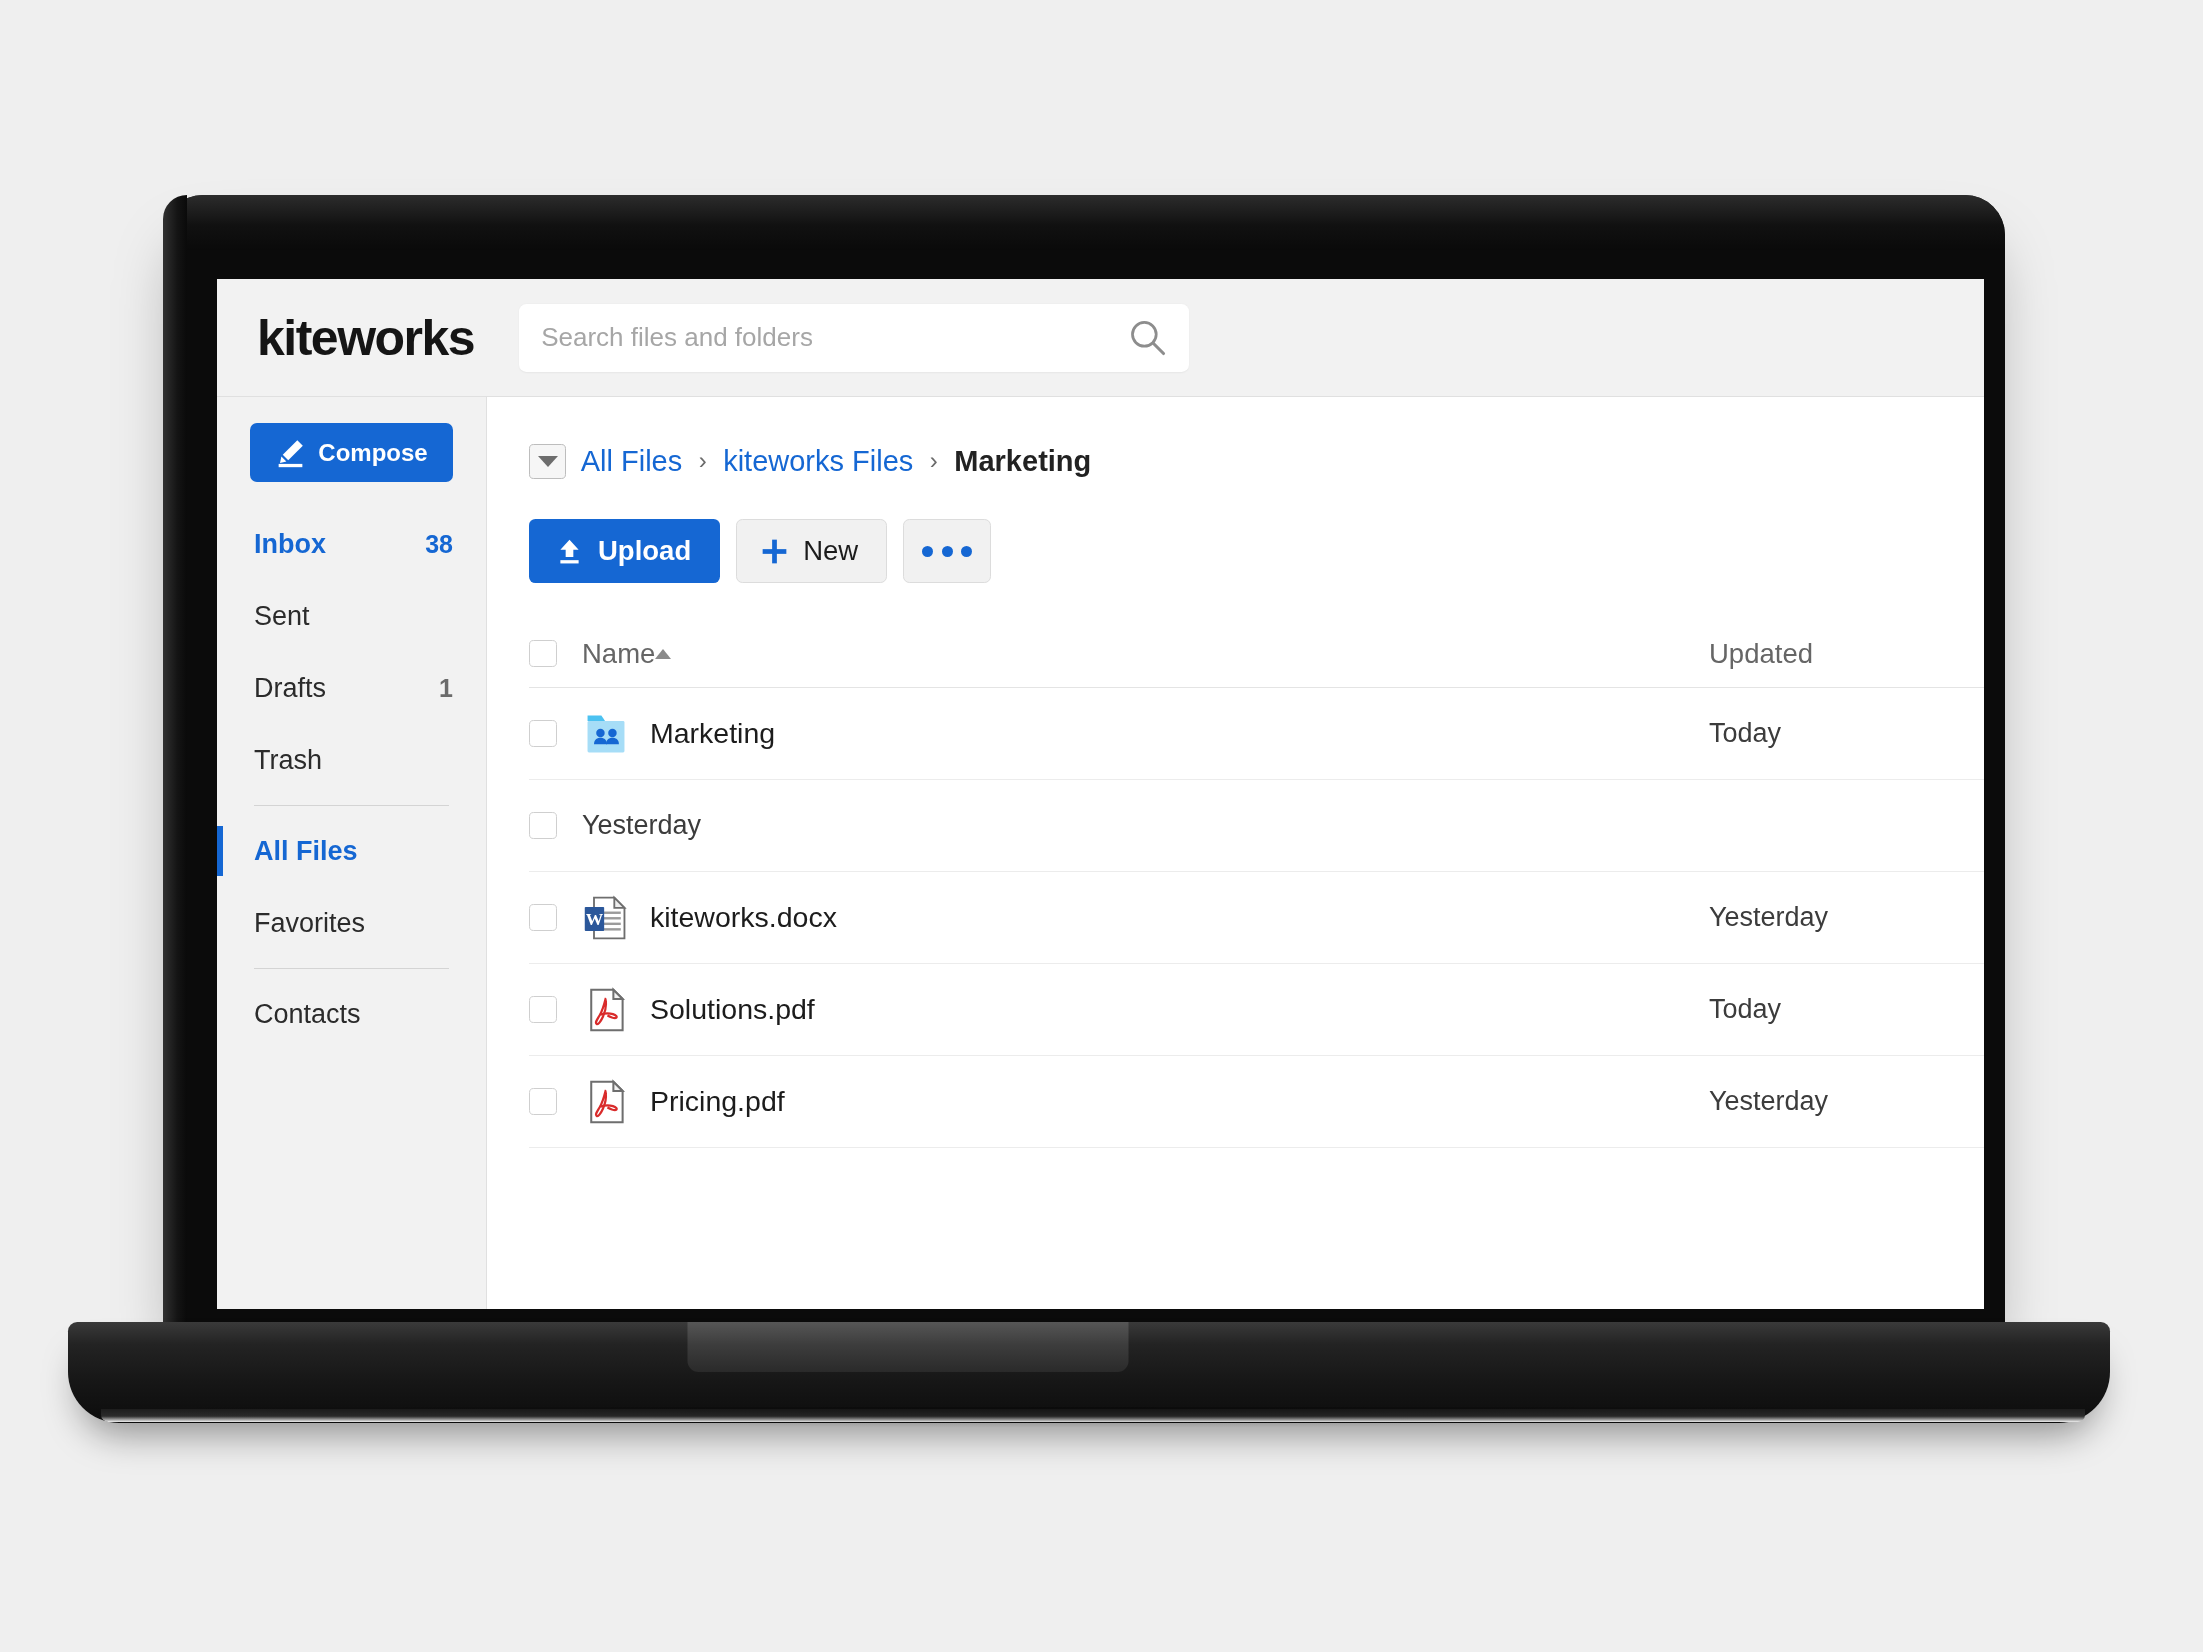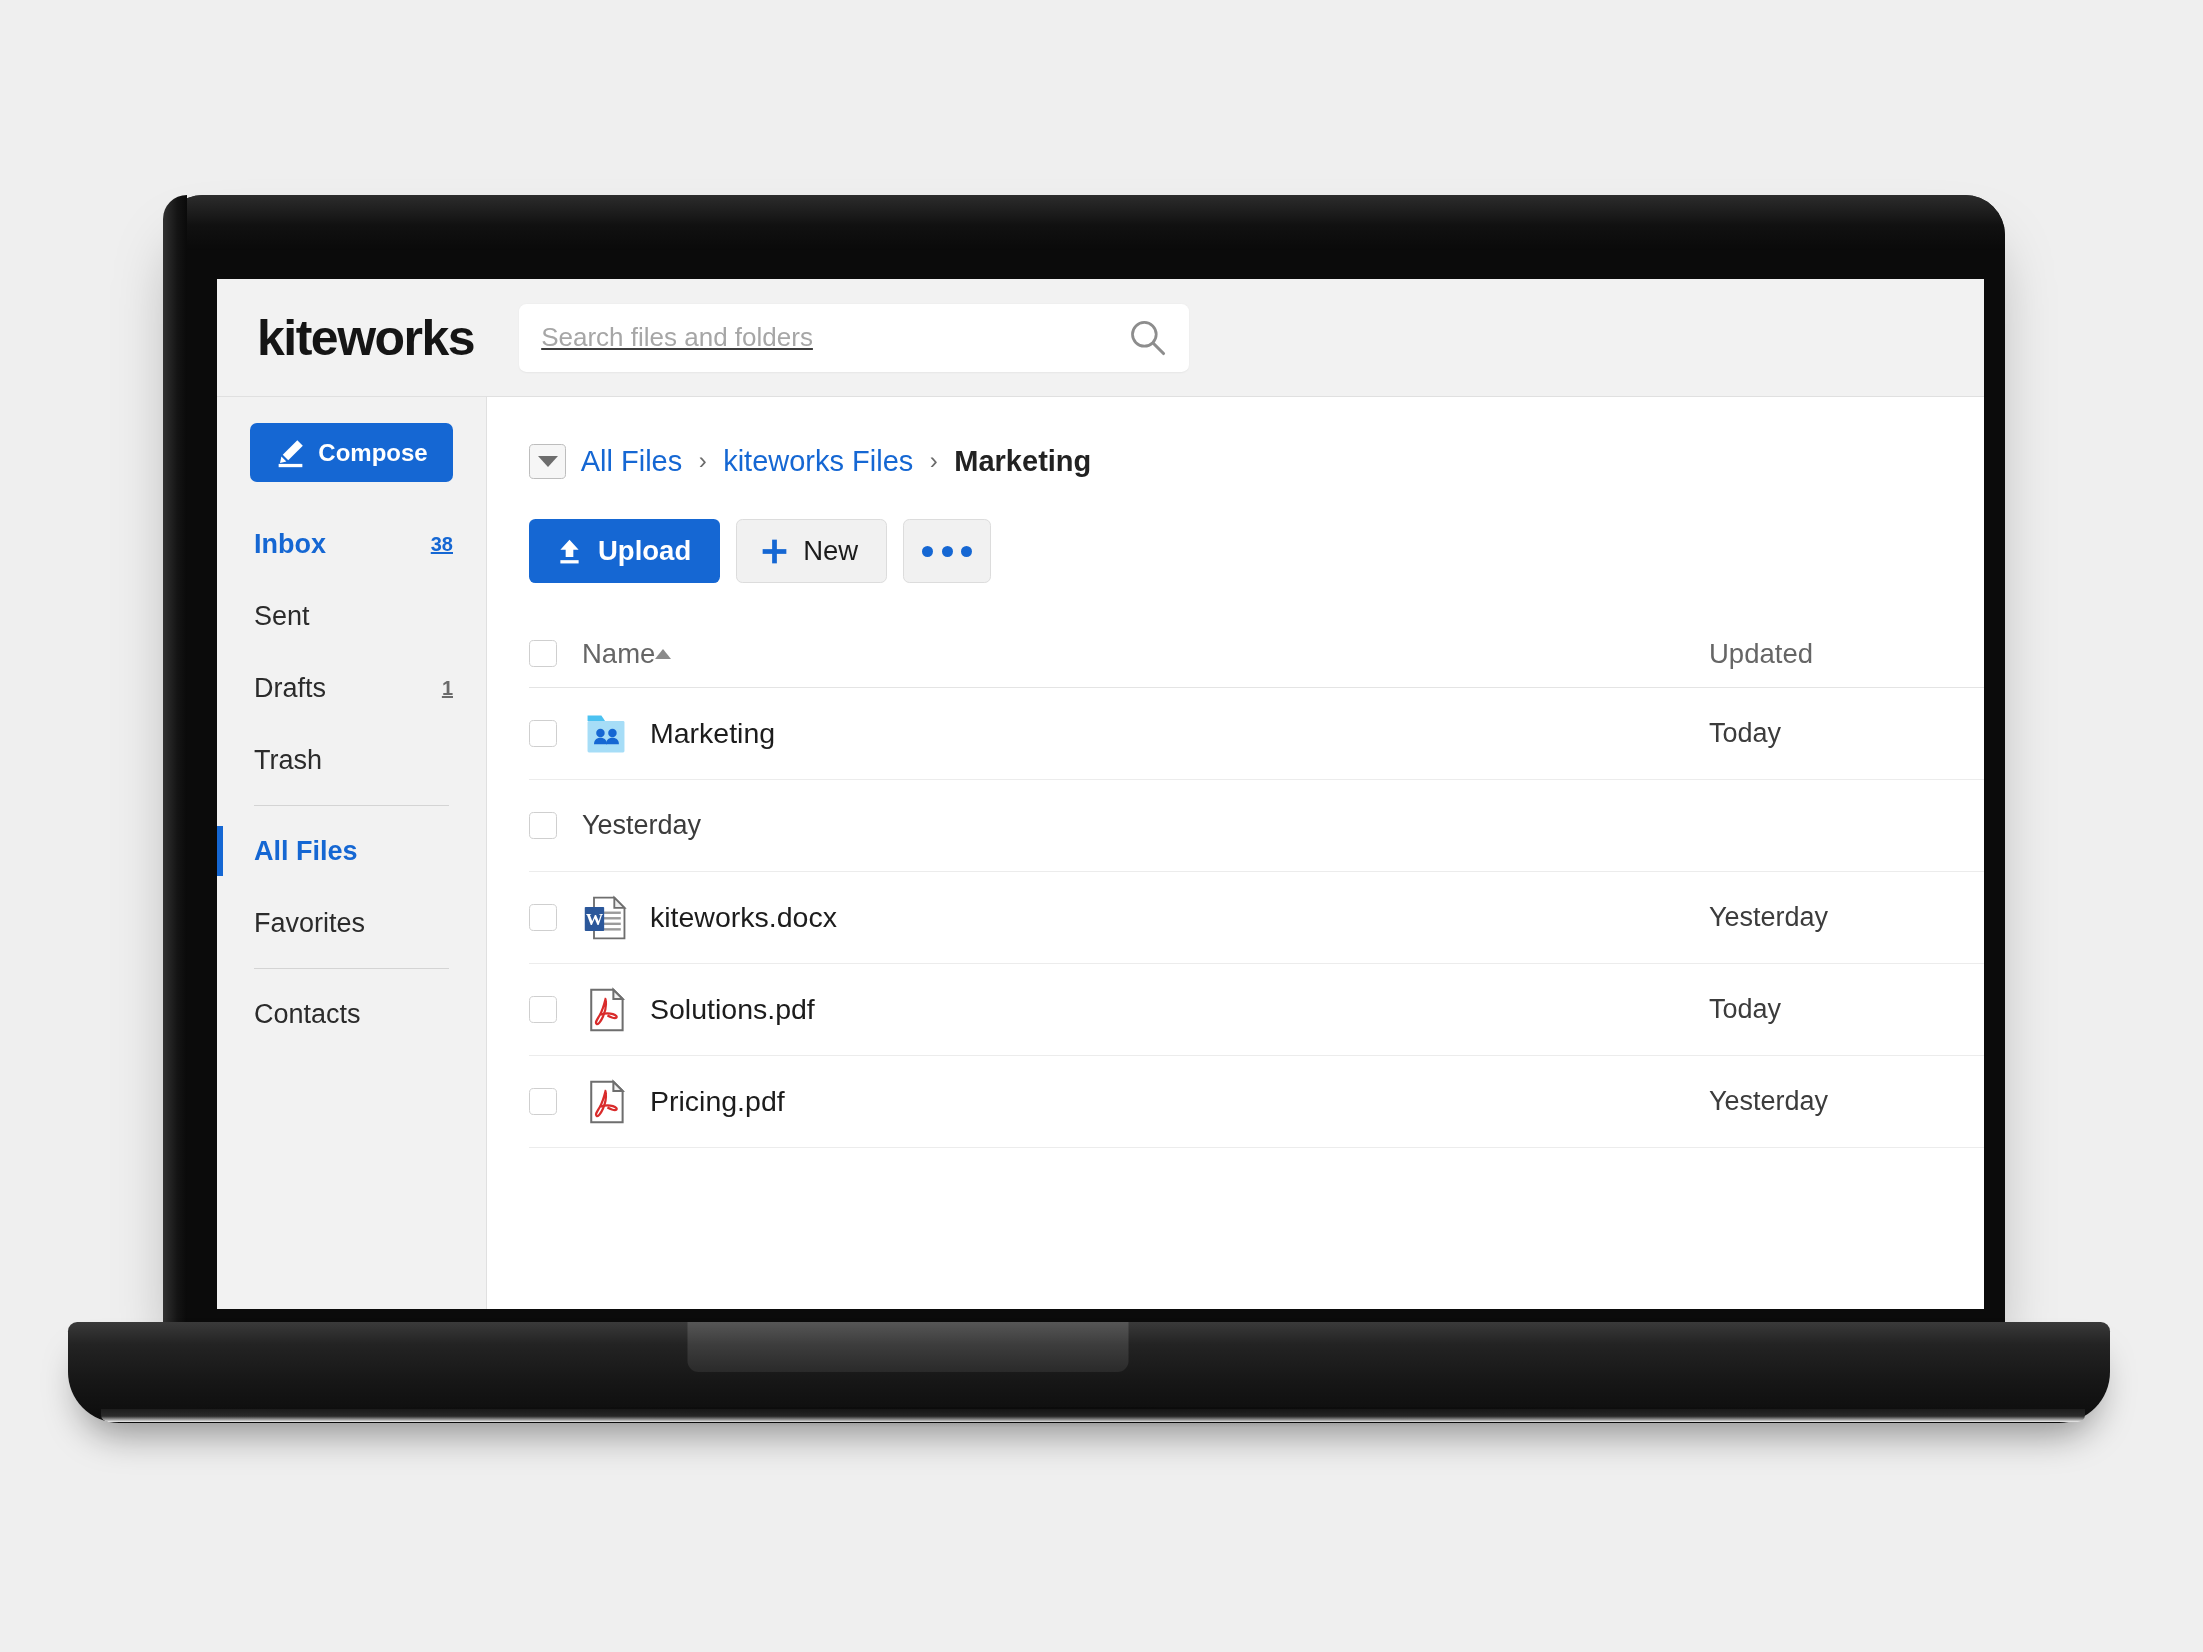--- a/index.html
+++ b/index.html
@@ -133,21 +133,20 @@
     box-shadow: 0 0.9px 1.8px rgba(0,0,0,0.05);
   }
   #search-input {
     flex: 1;
     border: 0;
     outline: 0;
     background: transparent;
     font-family: "Liberation Sans", sans-serif;
     font-size: 26px;
     color: #3d3d3d;
-    text-decoration: underline;
   }
   #search-input::placeholder { color: #a6a6a6; }
   .search-icon svg { display: block; }
 
   #app-body {
     display: flex;
     height: calc(1030px - 118px);
   }
 
   
@@ -187,24 +186,23 @@
     padding: 0 33px 0 37px;
     cursor: pointer;
     position: relative;
   }
   .nav-label {
     font-size: 27px;
     color: #2b2b2b;
     flex: 1;
   }
   .nav-count {
-    font-size: 20px;
+    font-size: 25px;
     font-weight: 700;
     color: #6b6b6b;
-    text-decoration: underline;
   }
   .nav-item.accent .nav-label { color: #1567d3; font-weight: 700; }
   .nav-item.accent .nav-count { color: #1567d3; }
   .nav-item.selected::before {
     content: "";
     position: absolute;
     left: 0; top: 11px; bottom: 11px;
     width: 6.4px;
     background: #1567d3;
   }

